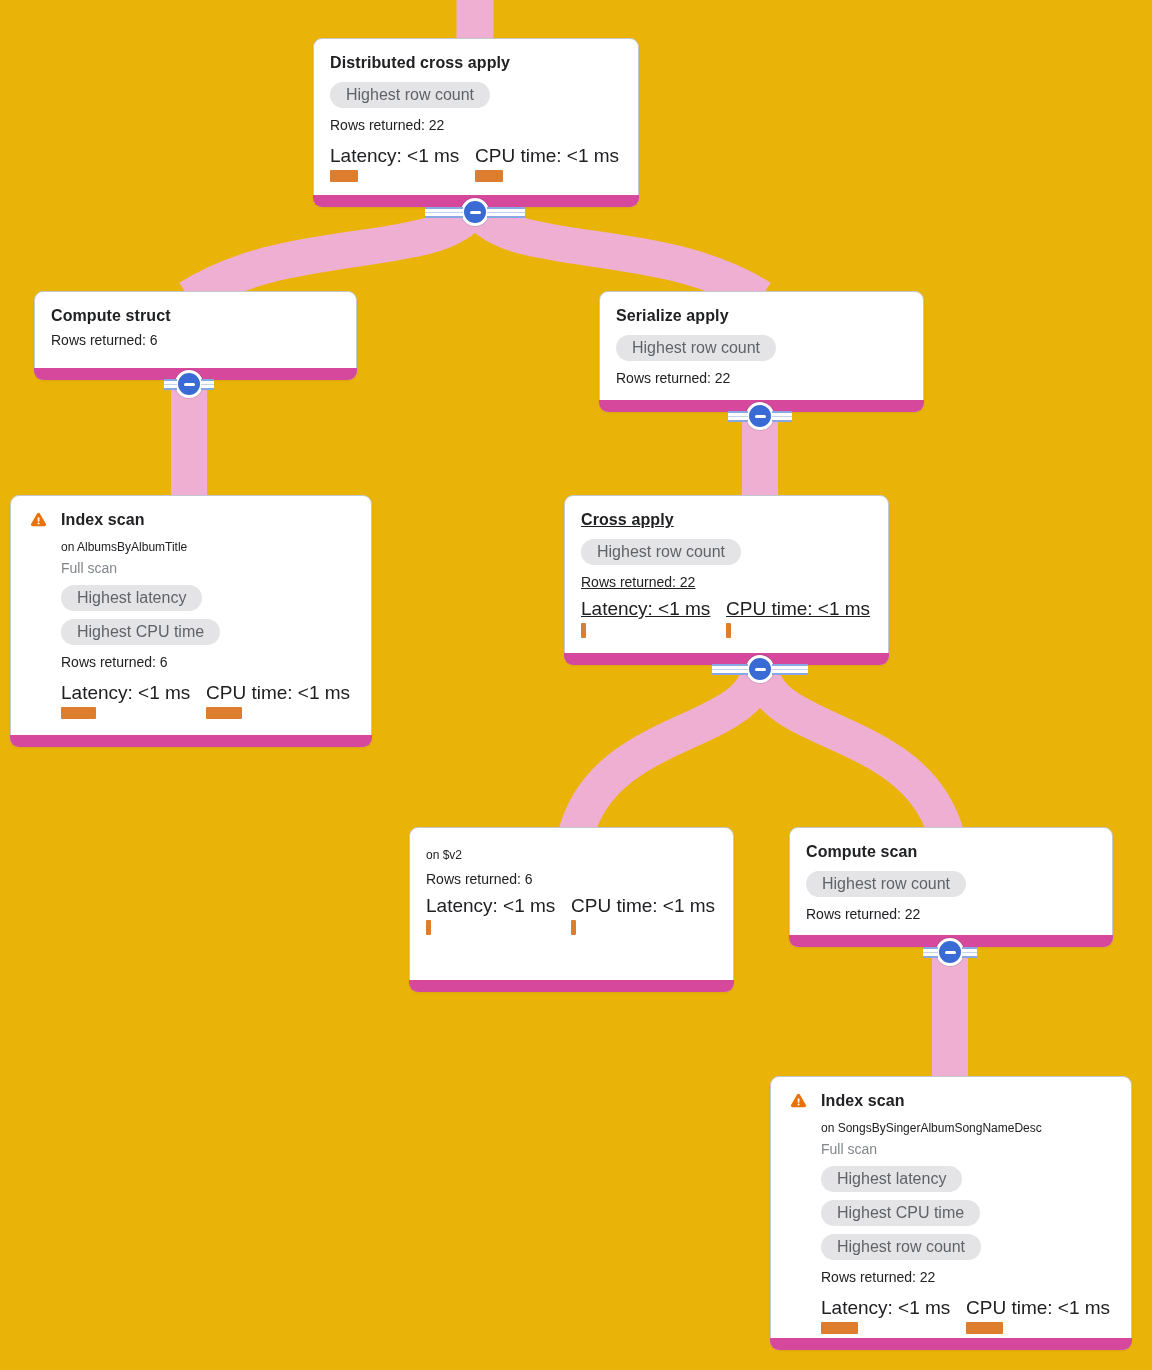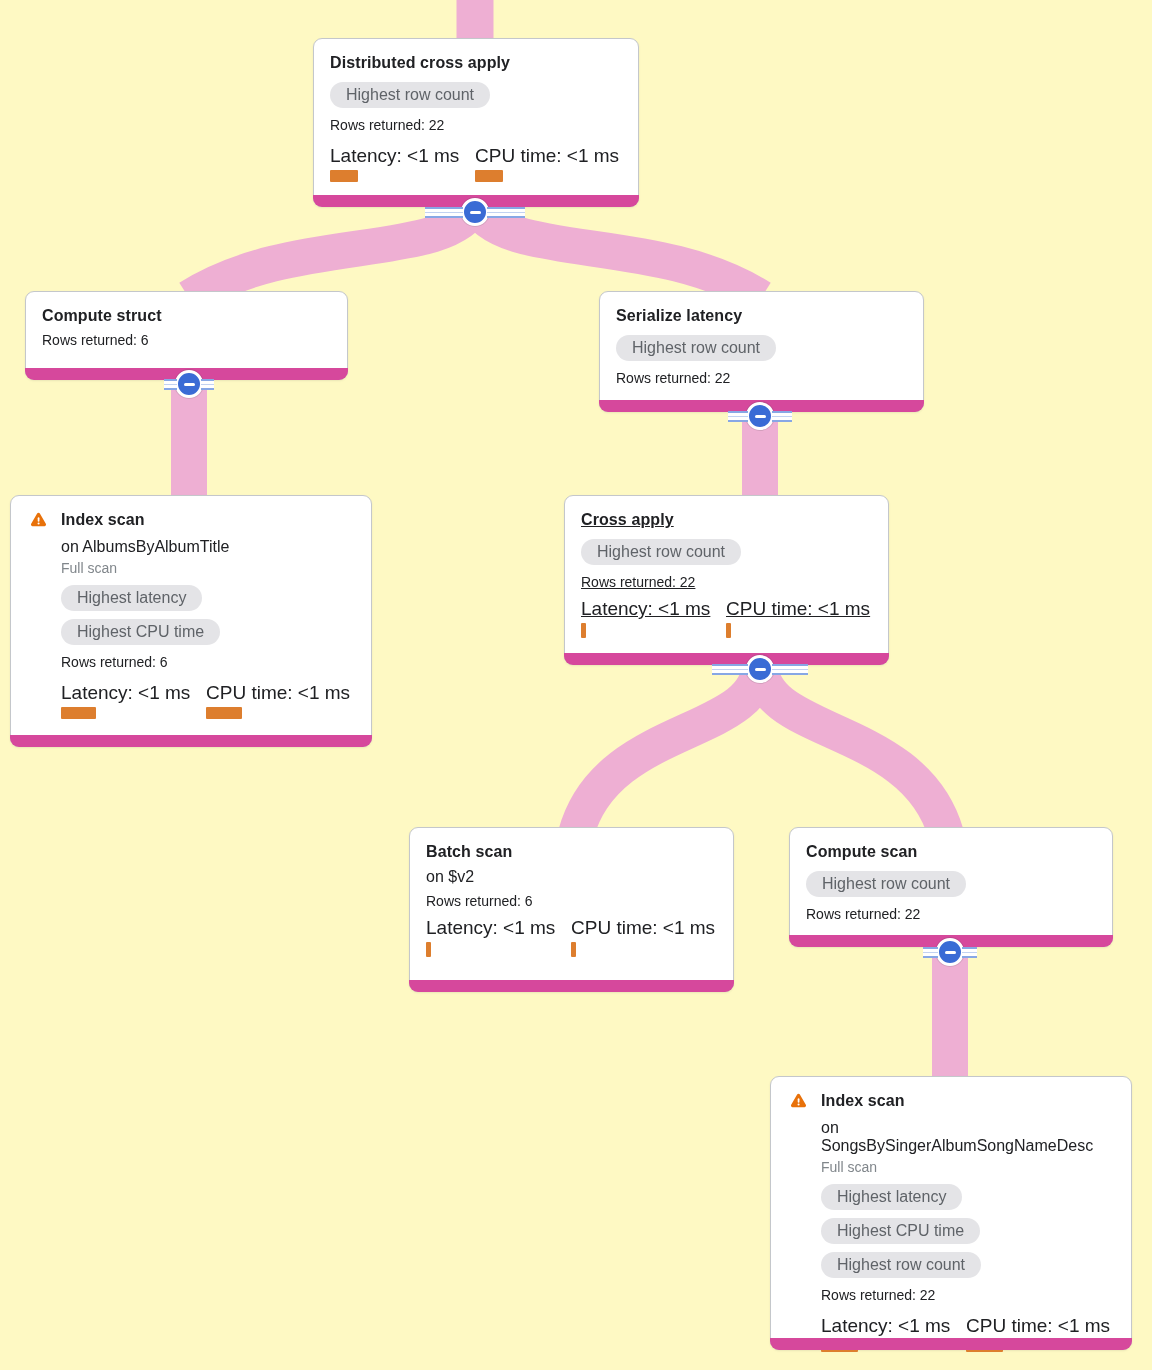--- a/index.html
+++ b/index.html
@@ -1,37 +1,37 @@
 <!DOCTYPE html>
 <html><head>
 <meta charset="utf-8">
 <style>
   html,body{margin:0;padding:0;}
   .canvas{
     position:relative;width:1152px;height:1370px;
-    background:#fef9c3;overflow:hidden;
+    background:#eab308;overflow:hidden;
     font-family:"Liberation Sans",sans-serif;color:#202124;
   }
   .edges{position:absolute;left:0;top:0;z-index:1;}
   .edges path{stroke:#eeafd3;fill:none;}
 
   .node{
     position:absolute;z-index:2;background:#fff;
     border:1px solid #c4c7cb;border-radius:9px;
     box-shadow:0 1px 2px rgba(60,64,67,.10);
   }
   .footerbar{
     position:absolute;left:-1px;right:-1px;bottom:-1px;height:12px;
     background:#d6489c;border-radius:0 0 9px 9px;
   }
   .node-content{padding:13px 16px 0 16px;display:flex;}
   .icon-col{width:32px;flex:0 0 32px;padding-top:1px;}
   .main-col{flex:1;min-width:0;}
   .title{font-size:16px;font-weight:700;color:#202124;letter-spacing:.1px;line-height:22px;}
-  .subtitle{font-size:16px;color:#202124;margin-top:7px;line-height:18px;}
+  .subtitle{font-size:12px;color:#202124;margin-top:7px;line-height:18px;}
   .note{font-size:14px;color:#80868b;margin-top:3px;line-height:18px;}
   .badge-row{margin-top:8px;}
   .badge{
     display:inline-block;background:#e4e4e7;color:#5f6368;
     font-size:16px;line-height:16px;padding:5px 16px;border-radius:14px;
   }
   .rows{font-size:14px;color:#202124;margin-top:8px;line-height:18px;}
   .metrics{display:flex;margin-top:13px;}
   .metric{width:145px;}
   .metric-label{font-size:19px;color:#202124;line-height:18px;}
@@ -89,34 +89,34 @@
           <div class="metric">
             <div class="metric-label">CPU time: &lt;1 ms</div>
             <div class="mbar" style="width: 28px;"></div>
           </div>
         </div>
       </div>
     </div>
     <div class="footerbar"></div>
   </div>
 
-  <div class="node" style="left:25px;top:291px;width:321px;height:87px;">
+  <div class="node" style="left:34px;top:291px;width:321px;height:87px;">
     <div class="node-content">
       <div class="main-col">
         <div class="title">Compute struct</div>
         <div class="rows" style="margin-top:4px;">Rows returned: 6</div>
       </div>
     </div>
     <div class="footerbar"></div>
   </div>
 
   <div class="node" style="left:599px;top:291px;width:323px;height:119px;">
     <div class="node-content">
       <div class="main-col">
-        <div class="title">Serialize latency</div>
+        <div class="title">Serialize apply</div>
         <div class="badge-row"><span class="badge">Highest row count</span></div>
         <div class="rows">Rows returned: 22</div>
       </div>
     </div>
     <div class="footerbar"></div>
   </div>
 
   <div class="node" style="left:10px;top:495px;width:360px;height:250px;">
     <div class="node-content" style="padding-left:18px;">
       <div class="icon-col warn-icon">
@@ -165,21 +165,20 @@
           </div>
         </div>
       </div>
     </div>
     <div class="footerbar"></div>
   </div>
 
   <div class="node" style="left:409px;top:827px;width:323px;height:163px;">
     <div class="node-content">
       <div class="main-col">
-        <div class="title">Batch scan</div>
         <div class="subtitle" style="margin-top:5px;">on $v2</div>
         <div class="rows" style="margin-top:6px;">Rows returned: 6</div>
         <div class="metrics" style="margin-top:9px;">
           <div class="metric">
             <div class="metric-label">Latency: &lt;1 ms</div>
             <div class="mbar tall" style="width: 5px;"></div>
           </div>
           <div class="metric">
             <div class="metric-label">CPU time: &lt;1 ms</div>
             <div class="mbar tall" style="width: 5px;"></div>

